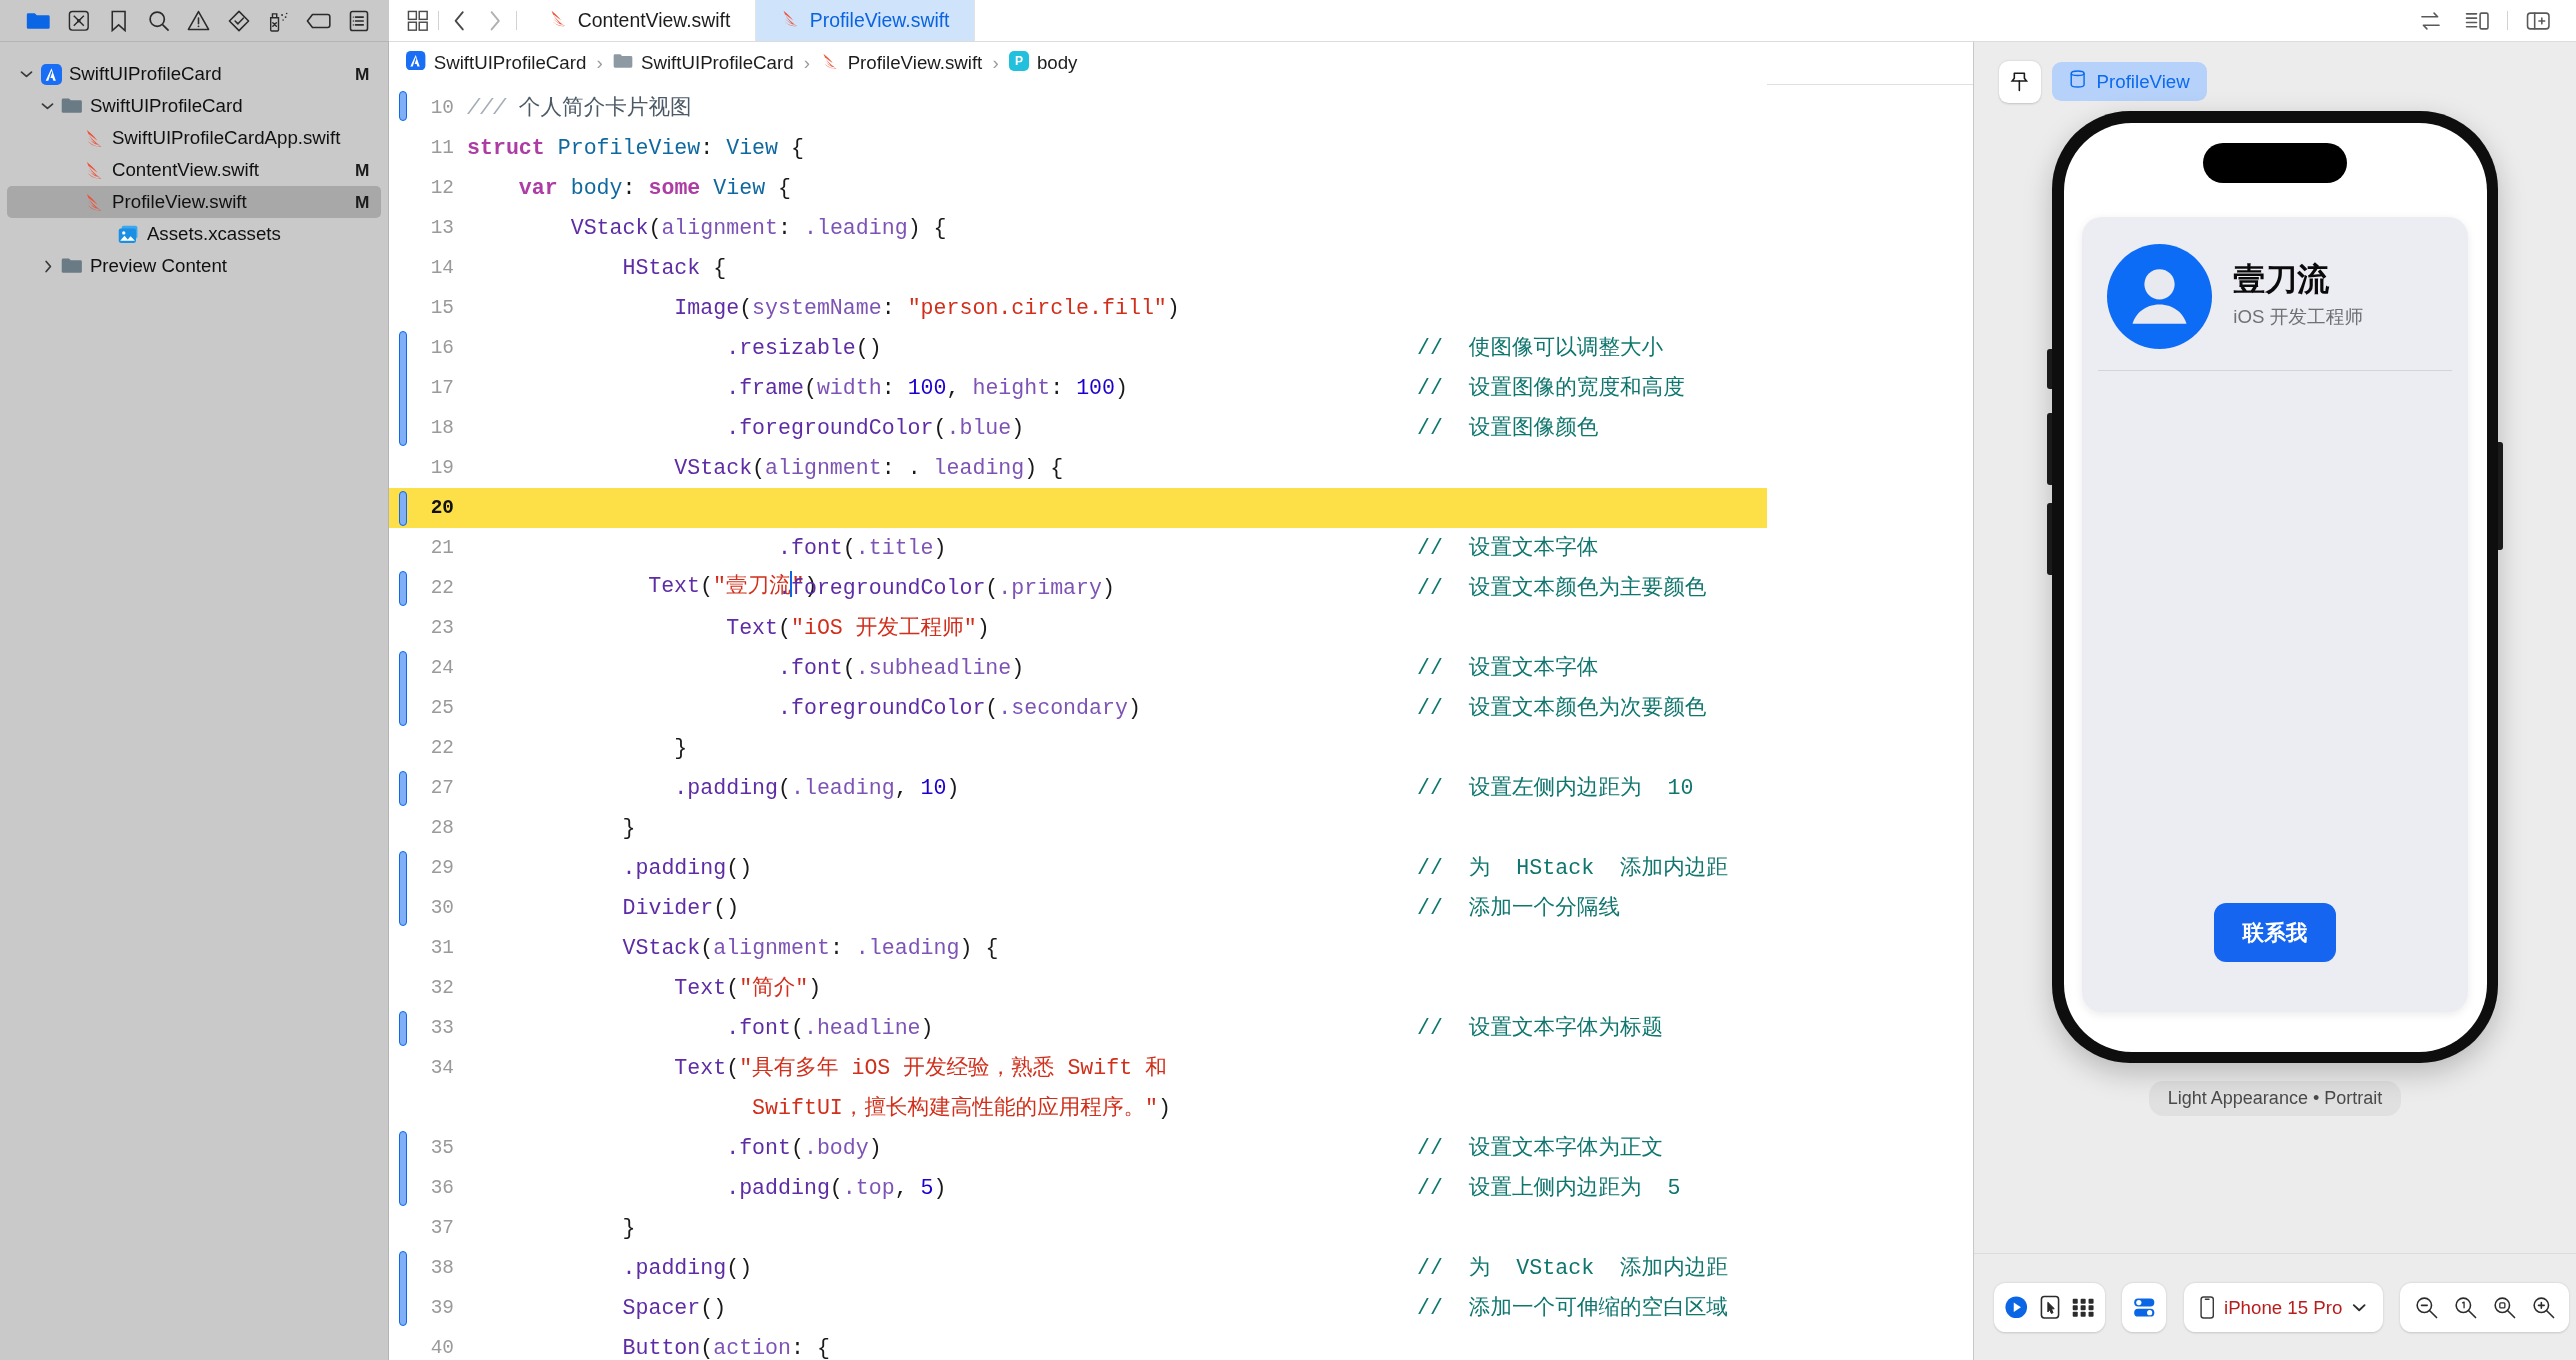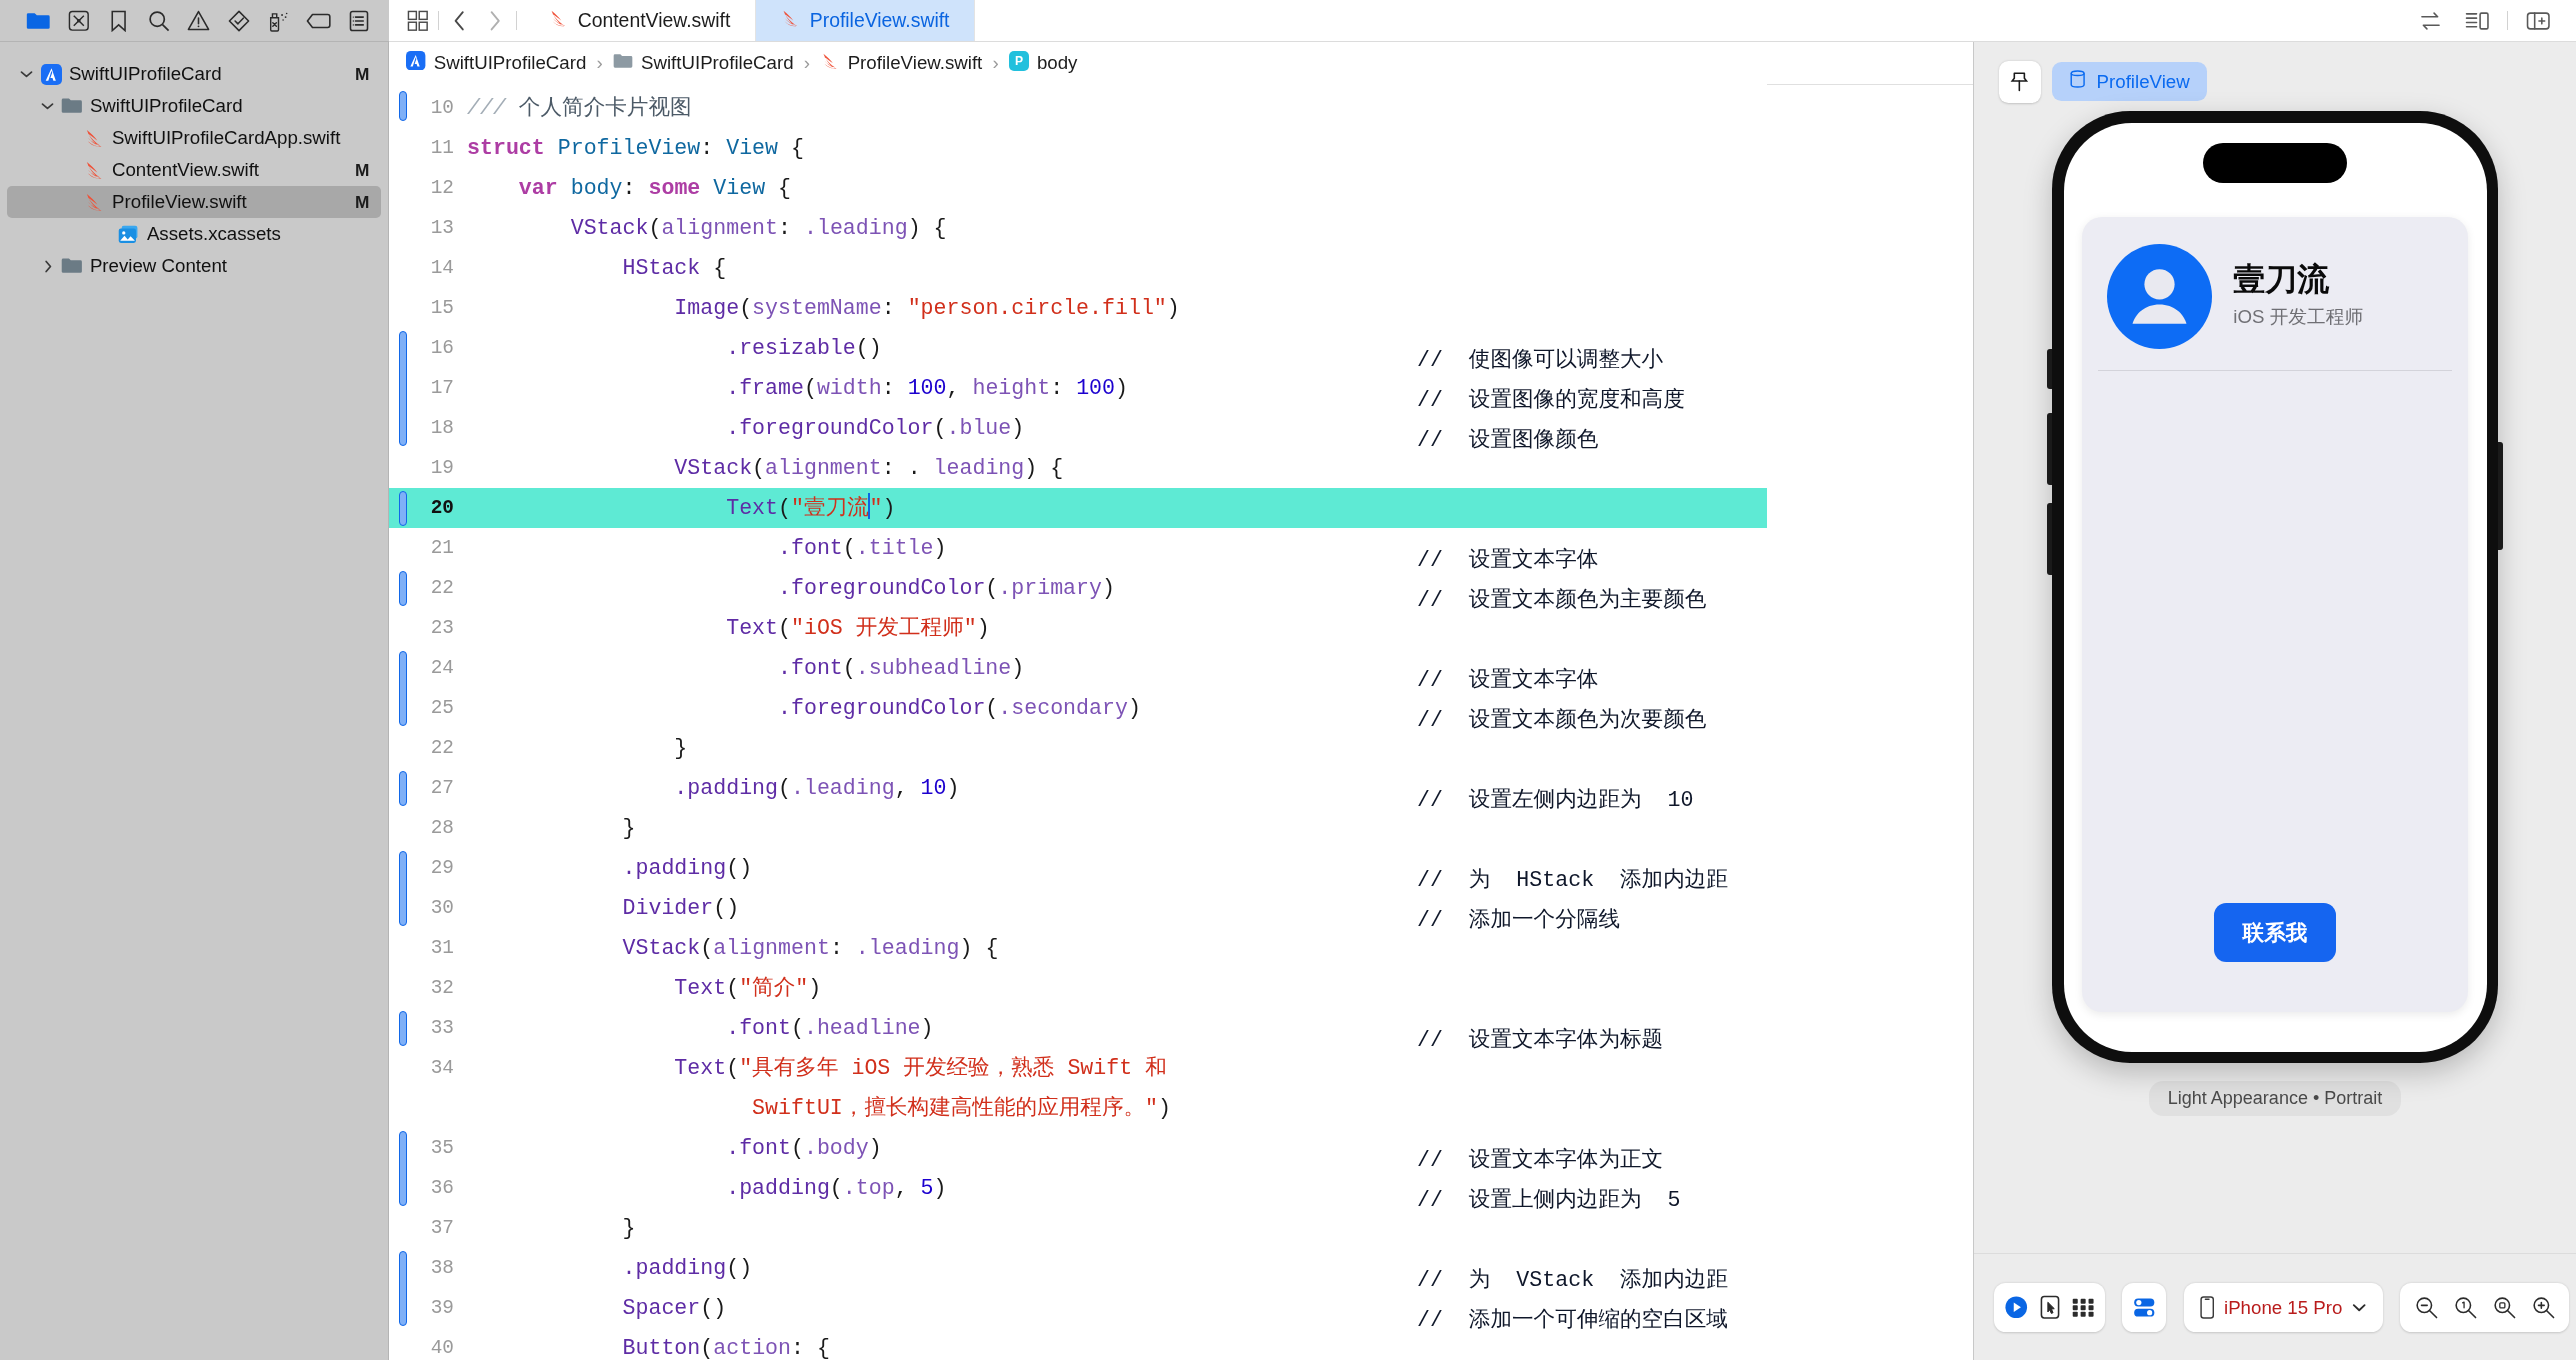--- a/index.html
+++ b/index.html
@@ -123,38 +123,38 @@
   .code-line {
     position: relative;
     height: 40px;
     display: flex;
     align-items: flex-start;
     font-size: 21.6px;
     line-height: 40px;
     white-space: pre;
   }
   .code-line.tall { height: 80px; }
-  .code-line.cur { background: #5eead4; }
+  .code-line.cur { background: #fde047; flex-direction: column; }
   .gutter-bar {
     position: absolute; left: 10px; top: 1.4px; bottom: 1.4px;
     width: 8px; border-radius: 4.3px;
     background: #7fb0f7; border: 1.4px solid #1167e8;
   }
   .ln {
     width: 78px; flex: 0 0 78px;
     text-align: right; padding-right: 13px;
     color: #9a9a9a; font-size: 19.4px;
     font-family: "Liberation Mono", monospace;
   }
   .code-line.cur .ln { color: #111; font-weight: 700; }
   .code-txt { flex: 1 1 auto; min-width: 0; position: relative; }
   .code-main { display: inline-block; }
   .cmt {
-    position: absolute; left: 950px; top: 12px;
-    color: #0f172a; white-space: pre;
+    position: absolute; left: 950px; top: 0;
+    color: #0f766e; white-space: pre;
   }
 
   .kw  { color: #ad3da4; font-weight: 700; }
   .typ { color: #0f68a0; }
   .str { color: #d12f1b; }
   .num { color: #1c00cf; }
   .fn  { color: #5e2ca5; }
   .prm { color: #7d53b5; }
   .pln { color: #1a1a1a; }
   .doc { color: #4c5a67; }

